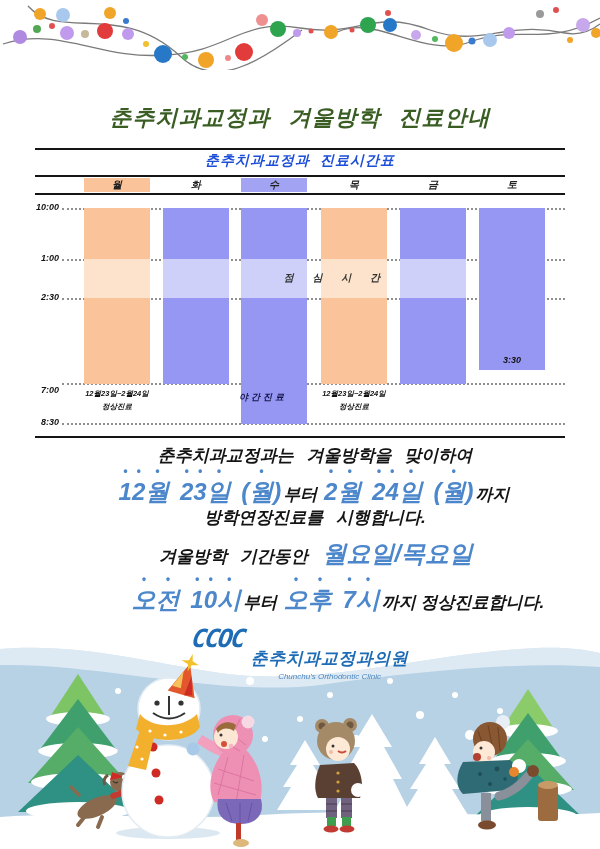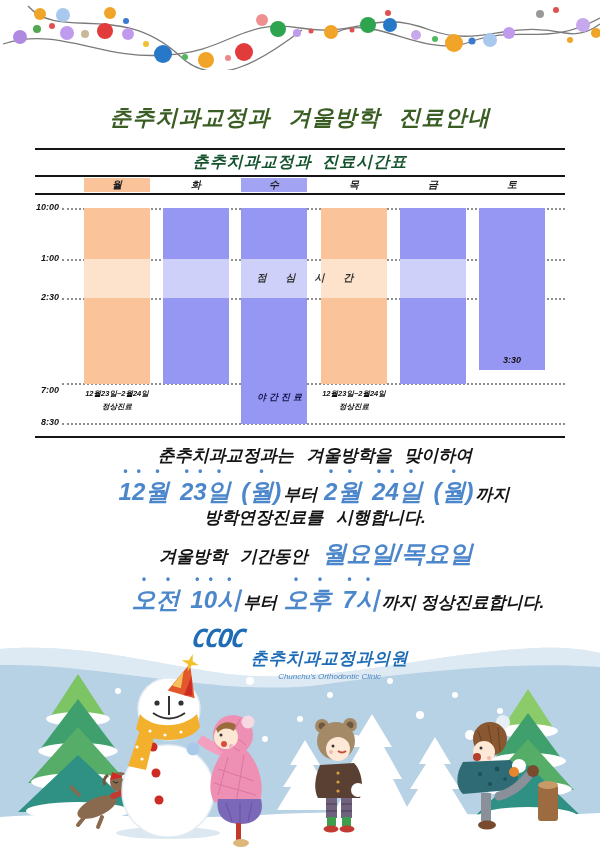--- a/index.html
+++ b/index.html
@@ -6,41 +6,41 @@
   .poster{position:relative;width:600px;height:849px;background:#fff;overflow:hidden;
           font-family:"Liberation Sans",sans-serif;font-style:italic;}
   .abs{position:absolute;}
 
   
   .main-title{top:103px;left:0;width:100%;text-align:center;font-size:22px;font-weight:bold;
               color:#3a5d23;letter-spacing:1px;word-spacing:11px;}
 
   
   .rule{left:35px;width:530px;height:2px;background:#151515;}
-  .tt-title{top:152px;left:35px;width:530px;text-align:center;font-size:16px;font-weight:bold;
-            color:#14532d;letter-spacing:1px;word-spacing:5px;}
+  .tt-title{top:152px;left:35px;width:530px;text-align:center;font-size:14px;font-weight:bold;
+            color:#1d4ed8;letter-spacing:1px;word-spacing:5px;}
 
   .day-label{top:178px;width:66px;height:14px;line-height:14px;text-align:center;
              font-size:10px;font-weight:bold;color:#222;}
   .hl-orange{background:#fbc399;}
   .hl-purple{background:#a2a3f2;}
 
   .grid{left:62px;width:503px;height:0;border-top:2px dotted #8f8f8f;}
   .tick{left:28px;width:31px;text-align:right;font-size:9px;font-weight:bold;color:#111;}
 
   .bar{width:66px;top:208px;}
   .bar-orange{background:#fbc399;}
   .bar-purple{background:#9697f3;}
   .lunch{position:absolute;left:0;top:51px;width:100%;height:39px;}
   .lunch-o{background:#fde3cb;}
   .lunch-p{background:#cfd0fa;}
 
-  .lunch-label{left:230px;top:271px;width:158px;text-align:center;font-size:10px;font-weight:bold;
+  .lunch-label{left:230px;top:271px;width:158px;text-align:right;font-size:10px;font-weight:bold;
                color:#333;letter-spacing:8px;white-space:nowrap;}
-  .night-label{left:248px;top:391px;width:66px;text-align:center;font-size:9px;font-weight:bold;
+  .night-label{left:230px;top:391px;width:66px;text-align:center;font-size:9px;font-weight:bold;
                color:#15154a;letter-spacing:3px;}
   .sat-label{left:479px;top:355px;width:66px;text-align:center;font-size:9px;font-weight:bold;color:#111;}
   .bar-note{width:100px;top:387px;text-align:center;font-size:7.5px;font-weight:bold;color:#111;line-height:13px;}
 
   
   .a-line{left:0;width:100%;text-align:center;font-weight:bold;color:#141414;white-space:nowrap;margin-left:15px;}
   .a1{top:444px;font-size:17px;word-spacing:8px;}
   .a2{top:464px;font-size:17px;height:38px;line-height:38px;}
   .a3{top:506px;font-size:17px;word-spacing:8px;}
   .a4{top:536px;font-size:17px;height:36px;line-height:36px;word-spacing:8px;}

